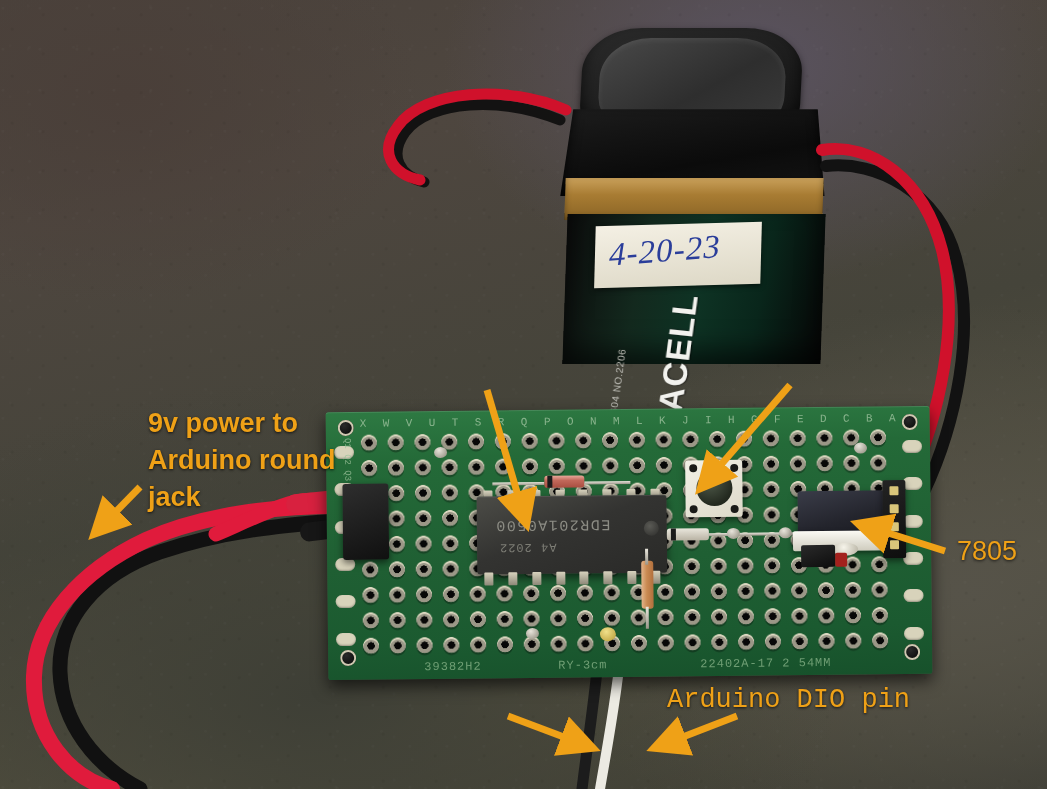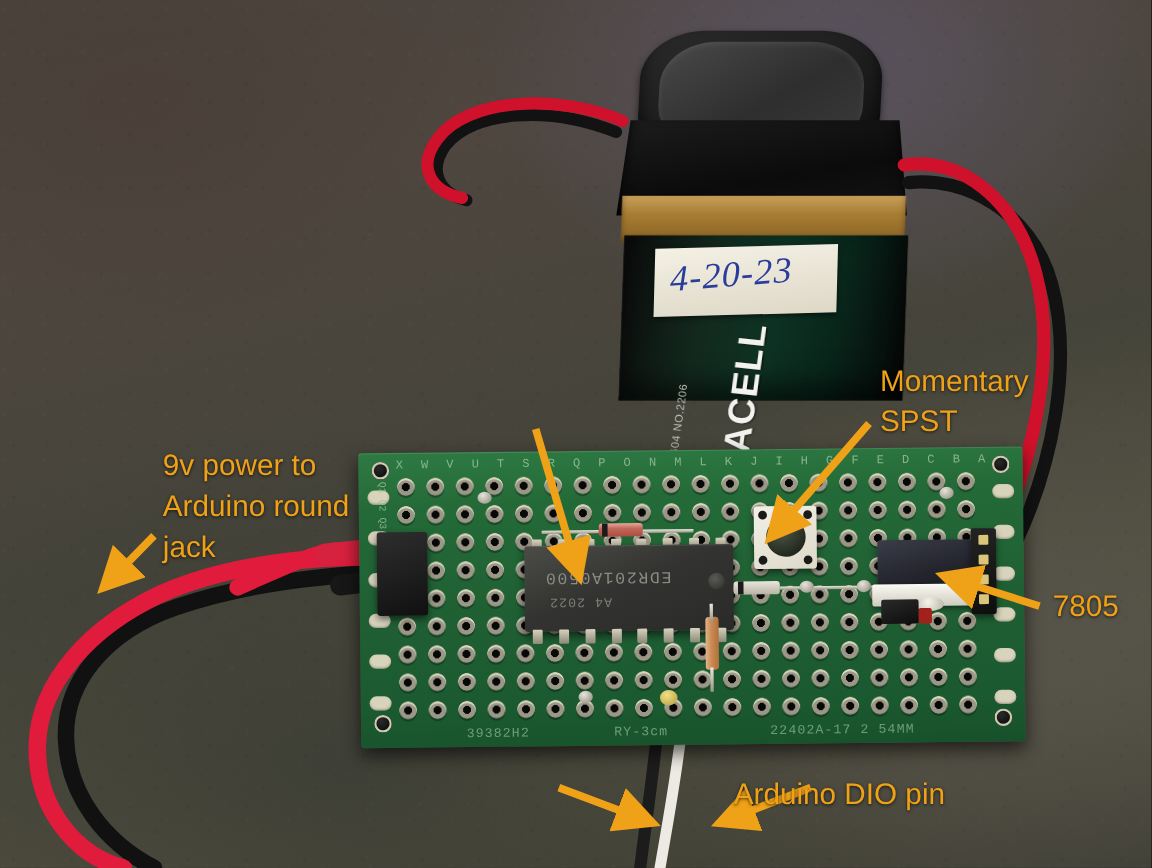--- a/index.html
+++ b/index.html
@@ -355,21 +355,19 @@
 
     <line x1="790" y1="385" x2="706" y2="482" stroke="#efa117" stroke-width="7" marker-end="url(#ah)"></line>
 
     <line x1="945" y1="551" x2="866" y2="526" stroke="#efa117" stroke-width="7" marker-end="url(#ah)"></line>
 
     <line x1="508" y1="716" x2="585" y2="745" stroke="#efa117" stroke-width="7" marker-end="url(#ah)"></line>
 
     <line x1="737" y1="716" x2="662" y2="745" stroke="#efa117" stroke-width="7" marker-end="url(#ah)"></line>
   </svg>
 
-  <div class="anno" style="left:148px;top:405px;">9v power to
+  <div class="anno" style="left:148px;top:405px;font-weight:bold;">9v power to
 Arduino round
 jack</div>
-  <div class="anno" style="left:800px;top:328px;">Momentary
-SPST</div>
   <div class="anno" style="left:957px;top:533px;text-align:center;">7805</div>
-  <div class="anno" style="left:667px;top:704px;">Arduino DIO pin</div>
+  <div class="anno" style="left:667px;top:682px;font-family:Liberation Mono, monospace;">Arduino DIO pin</div>
 
 </div>
 
 </body></html>

